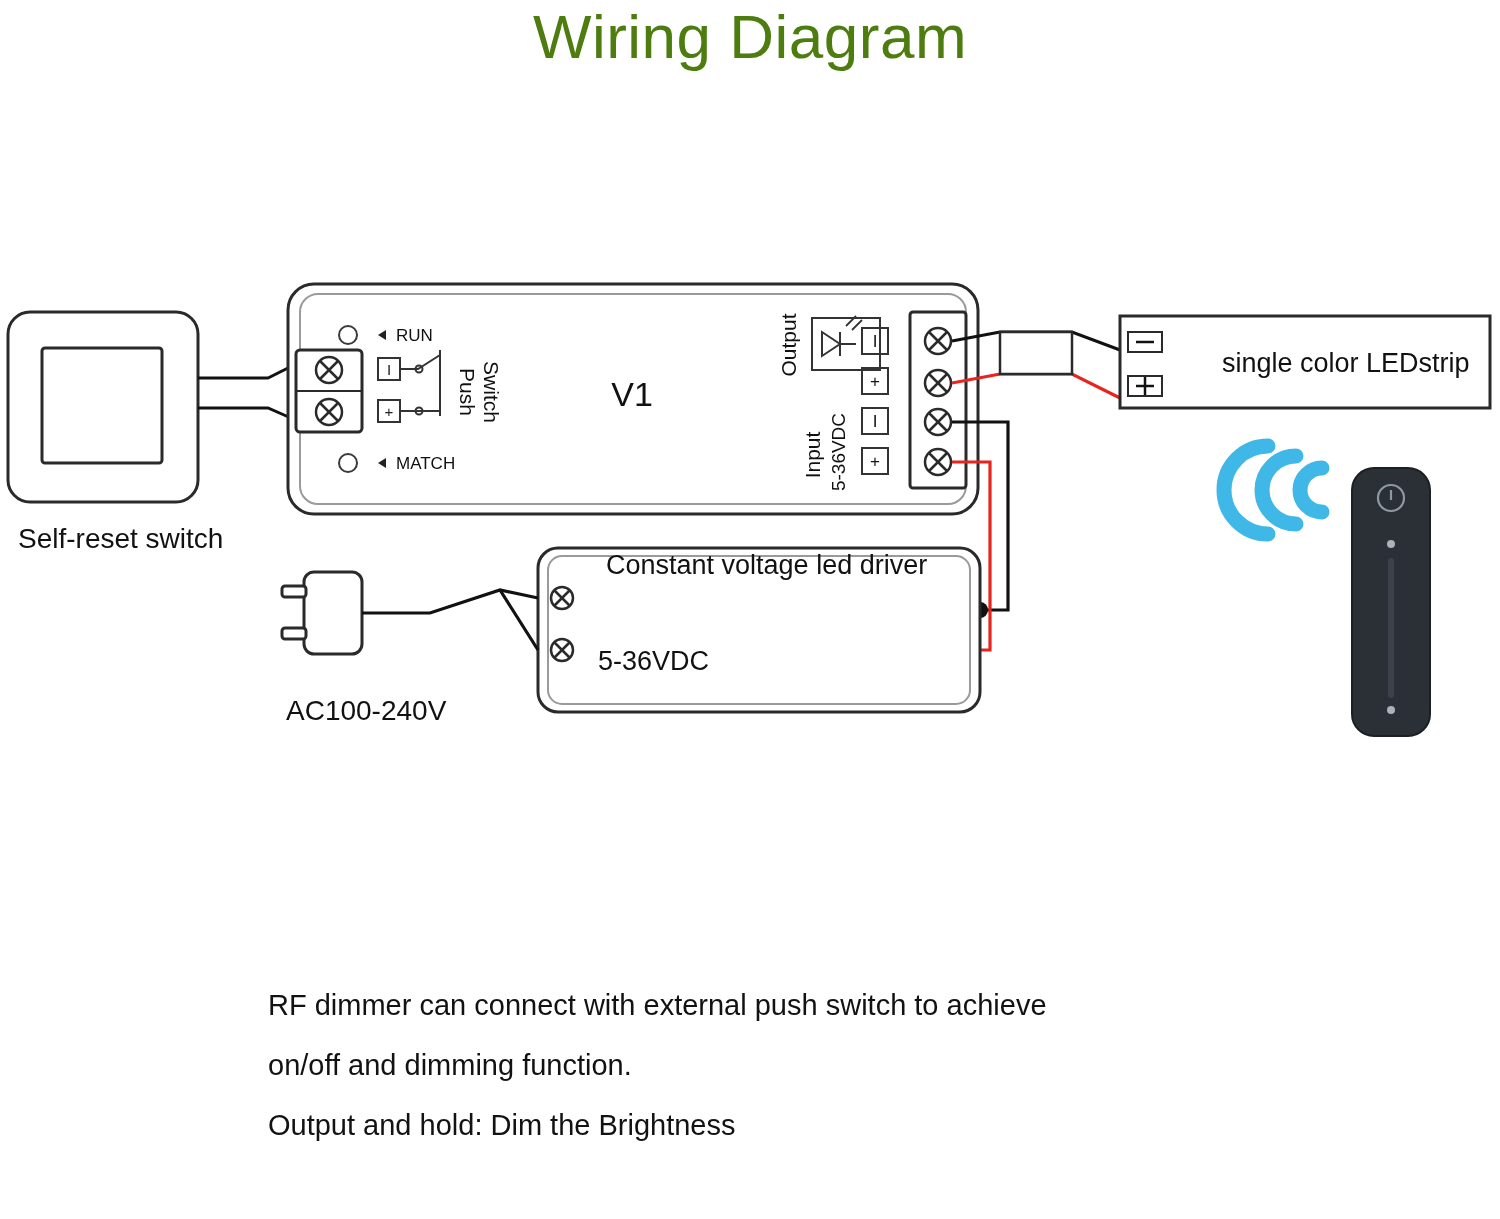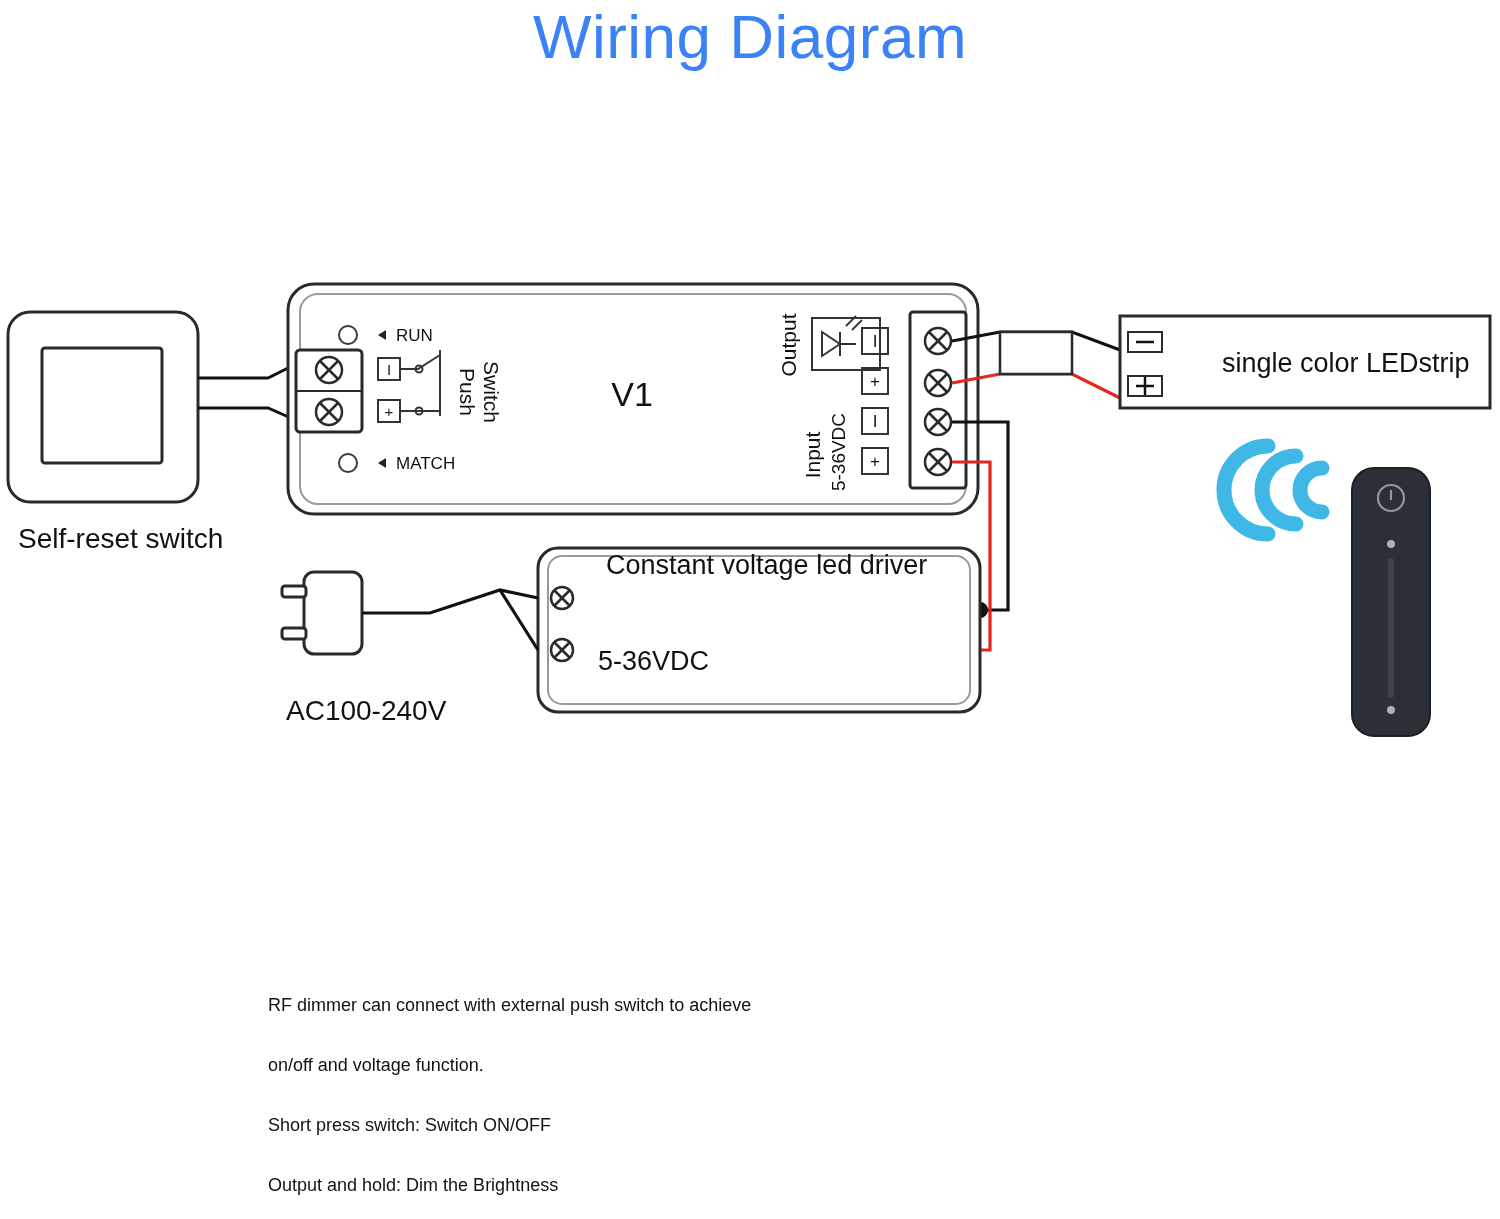--- a/index.html
+++ b/index.html
@@ -18,21 +18,21 @@
   #title {
     position: absolute;
     top: 0px;
     left: 0px;
     width: 1500px;
     text-align: center;
     font-size: 62px;
     font-weight: 400;
     letter-spacing: 0.5px;
     line-height: 74px;
-    color: #3b82f6;
+    color: #4d7c0f;
   }
 
   
   #canvas {
     position: absolute;
     left: 0;
     top: 250px;
     width: 1500px;
     height: 520px;
   }
@@ -41,21 +41,21 @@
   }
 
   
   #notes {
     position: absolute;
     left: 268px;
     top: 975px;
     width: 1100px;
   }
   #notes .note {
-    font-size: 18px;
+    font-size: 29px;
     line-height: 60px;
     color: #121212;
     white-space: nowrap;
   }
 </style>
 </head>
 <body>
 
 <div id="title">Wiring Diagram</div>
 
@@ -208,16 +208,15 @@
     <circle cx="1391" cy="294" r="4" fill="#aab2bb"></circle>
     <rect x="1388" y="308" width="6" height="140" rx="3" fill="#3c424b"></rect>
     <circle cx="1391" cy="460" r="4" fill="#aab2bb"></circle>
   </g>
 
 </svg>
 </div>
 
 <div id="notes">
   <div class="note">RF dimmer can connect with external push switch to achieve</div>
-  <div class="note">on/off and voltage function.</div>
-  <div class="note">Short press switch: Switch ON/OFF</div>
+  <div class="note">on/off and dimming function.</div>
   <div class="note">Output and hold: Dim the Brightness</div>
 </div>
 
 </body></html>

